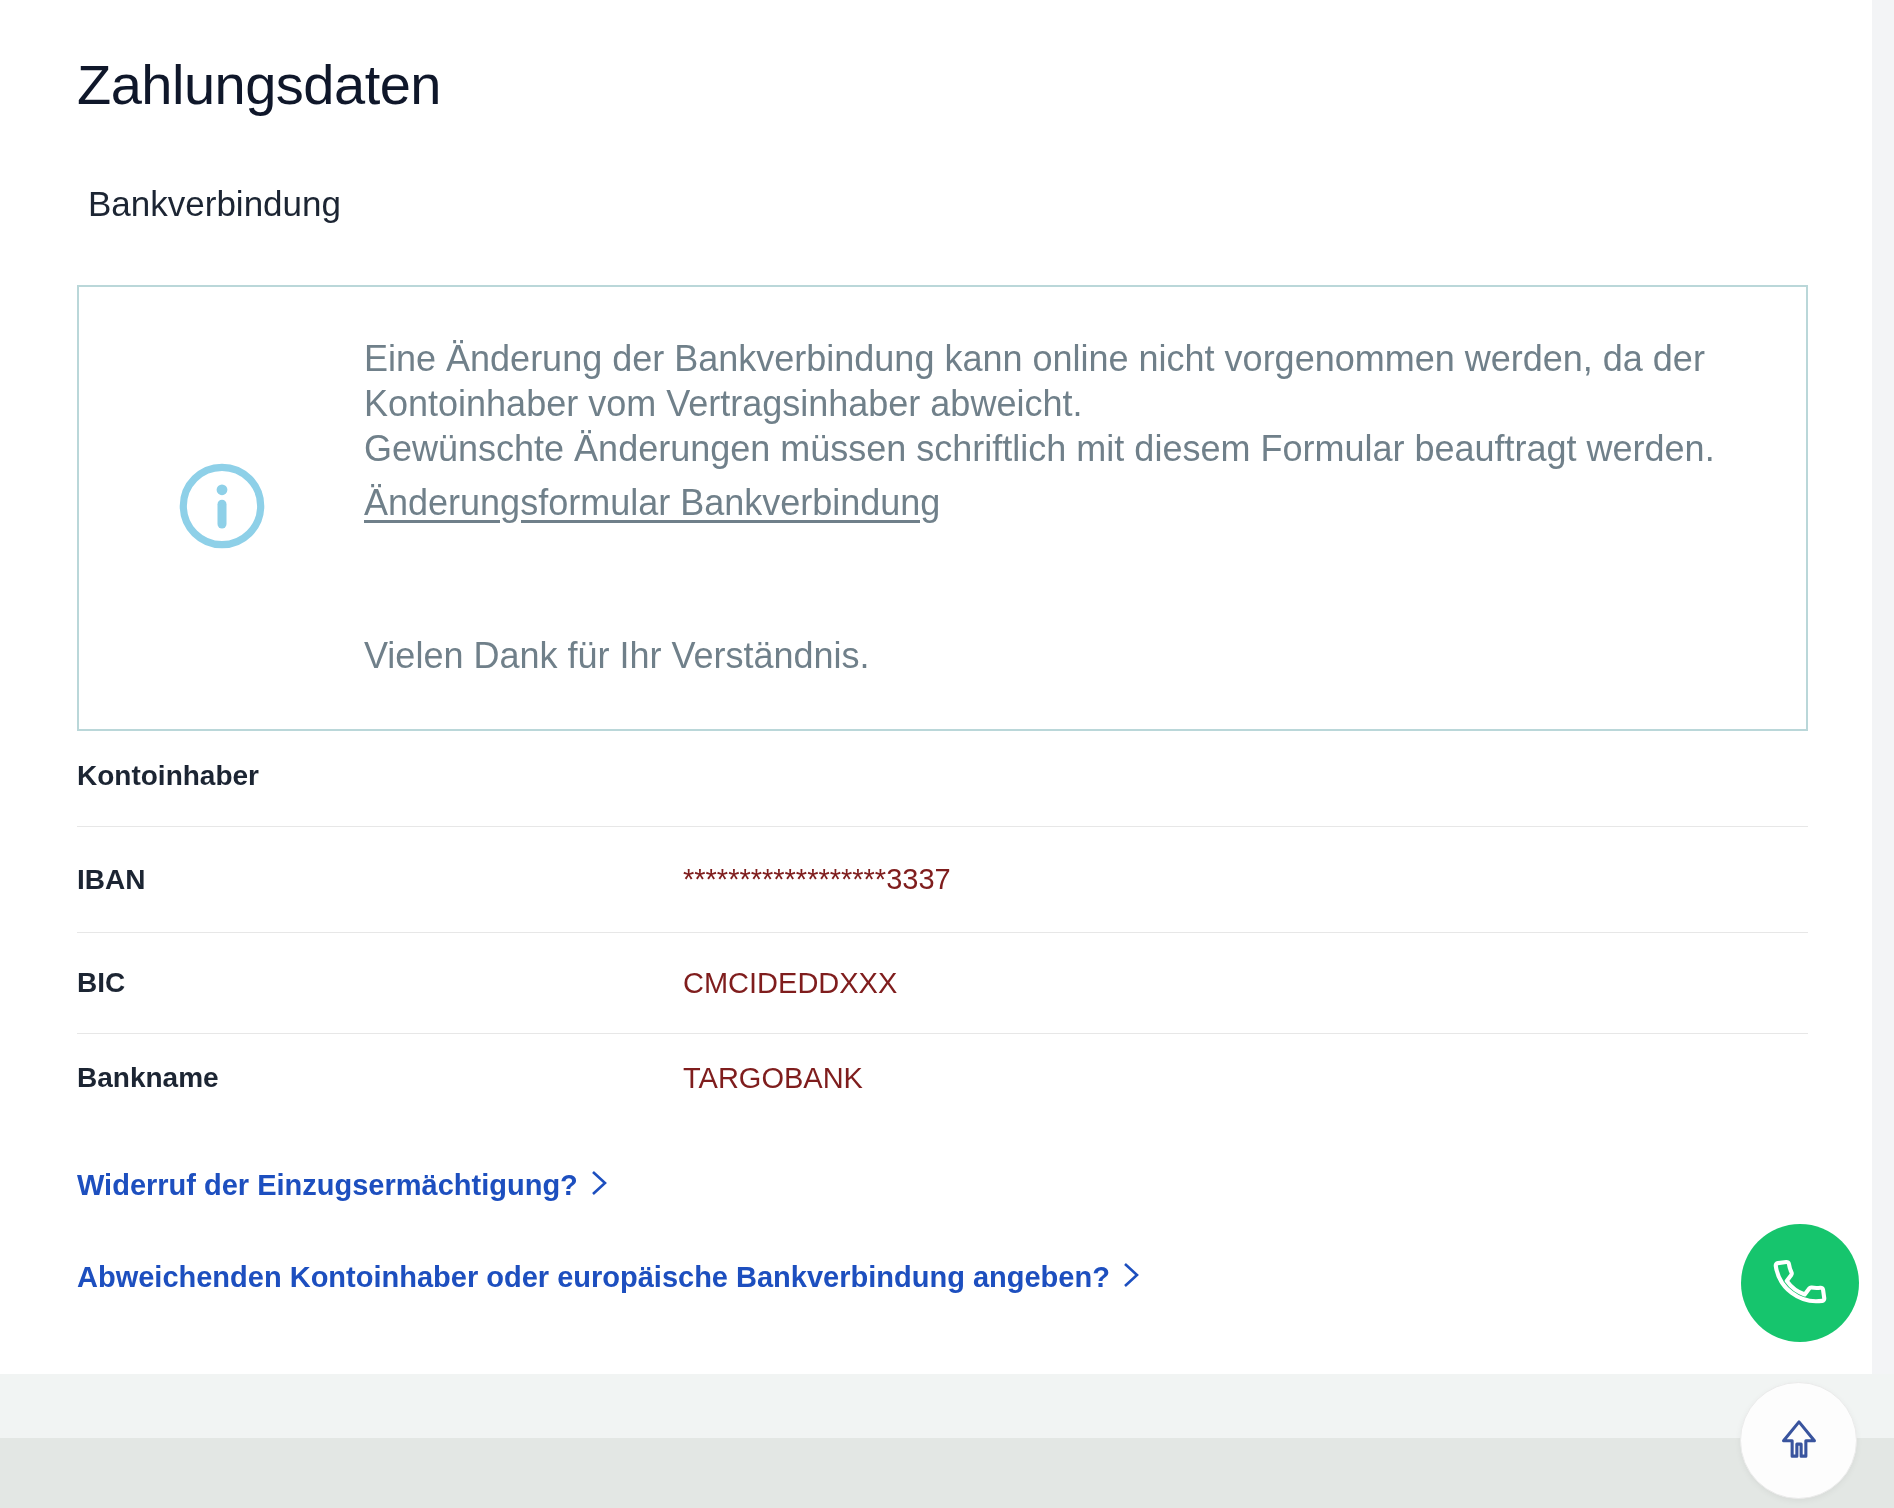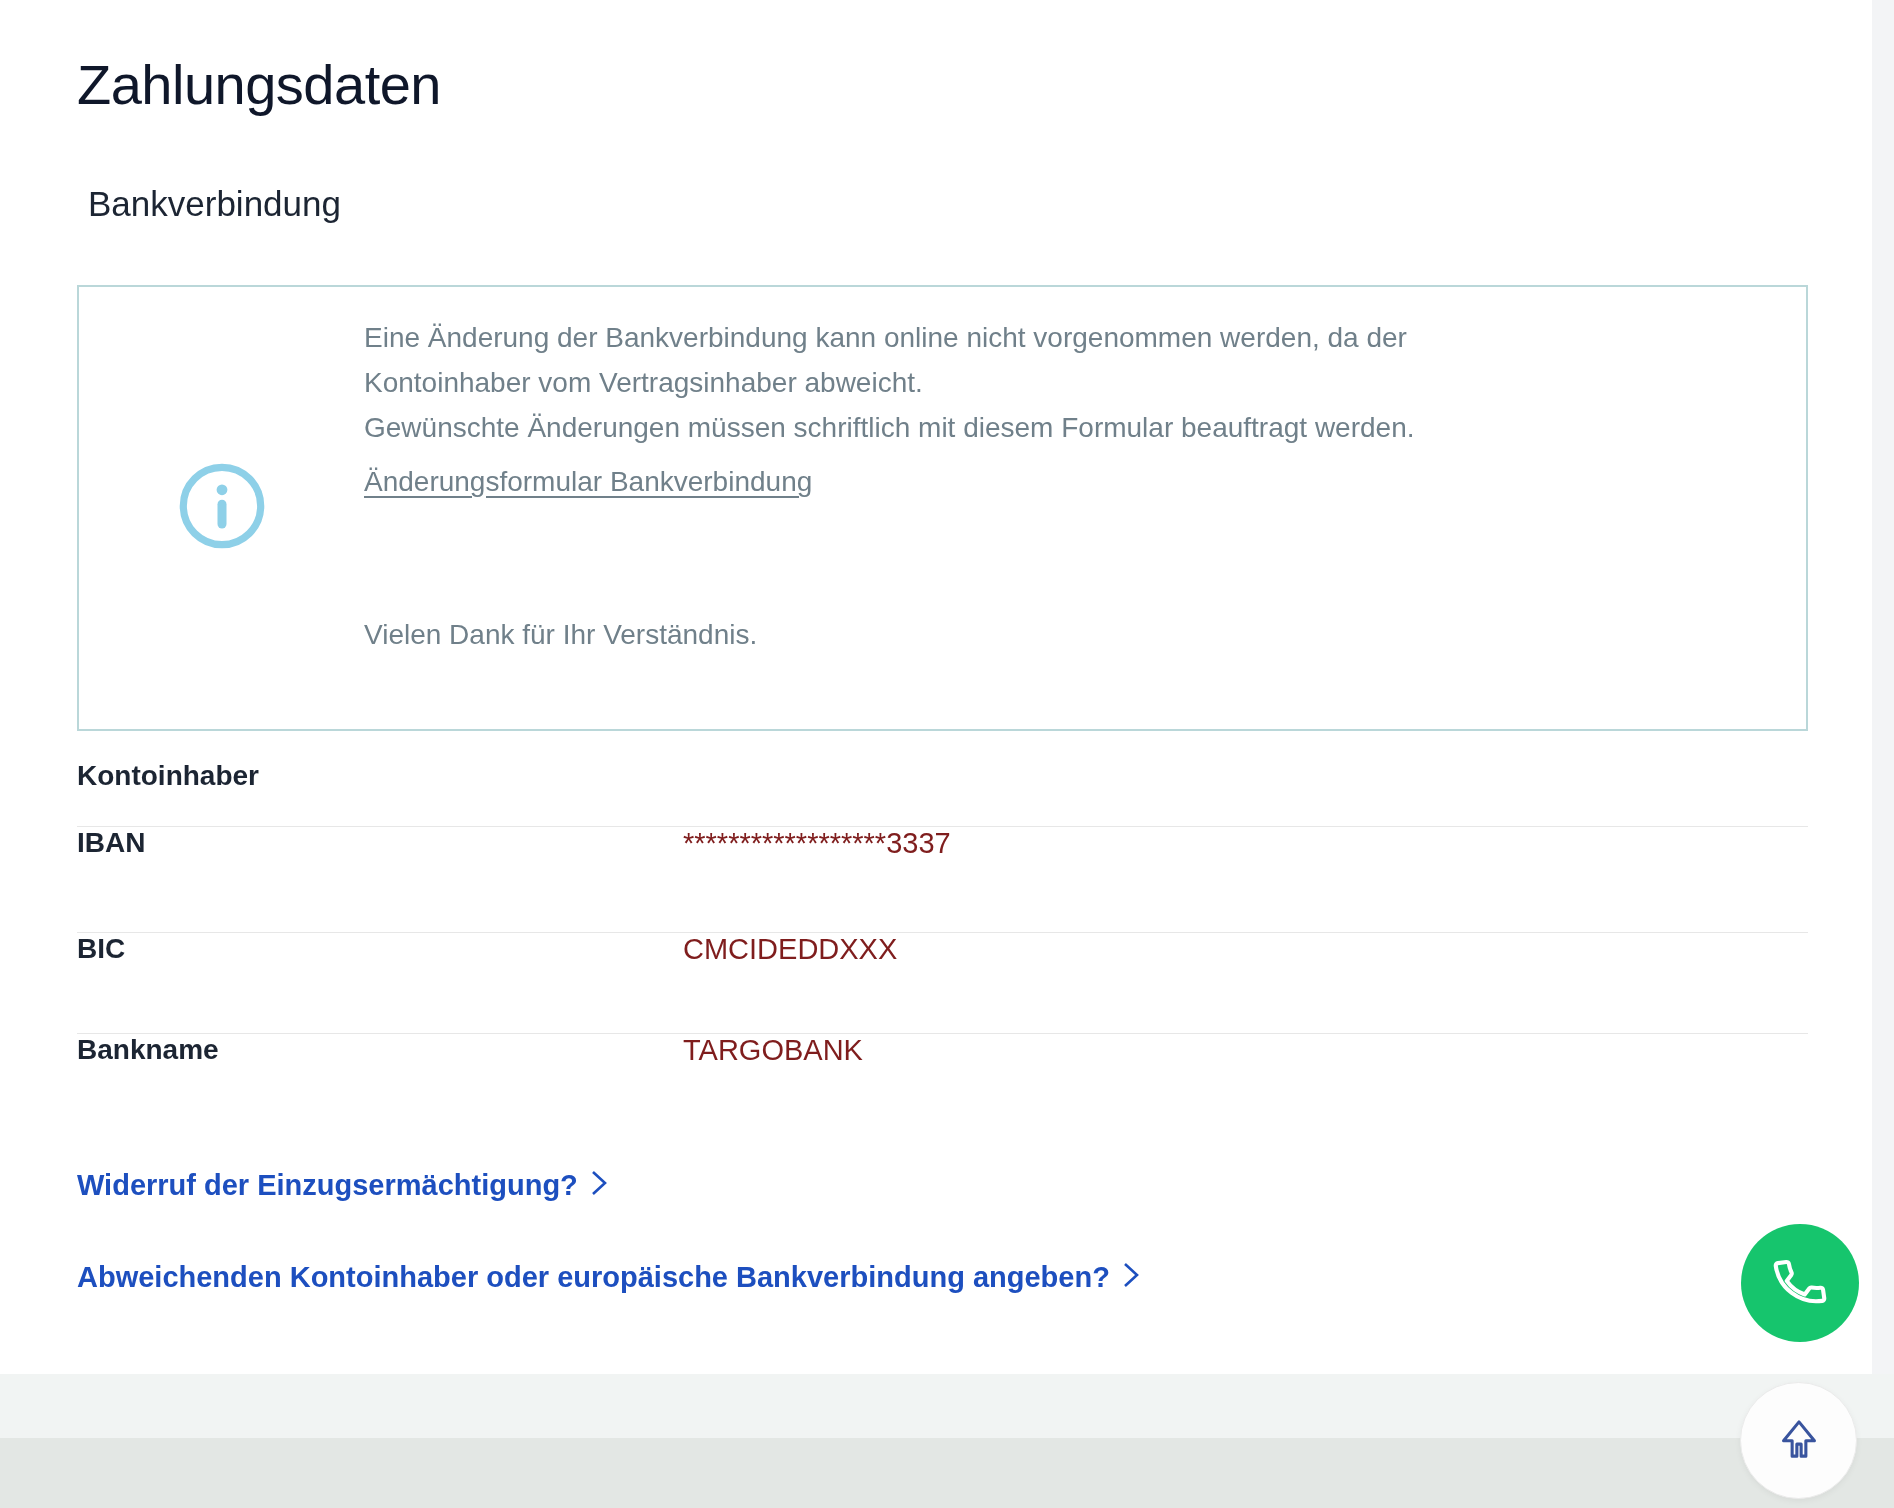--- a/index.html
+++ b/index.html
@@ -23,32 +23,32 @@
   }
   .info-box{
     position:absolute;left:77px;top:285px;width:1731px;height:446px;
     box-sizing:border-box;border:2px solid #bad7d9;background:#ffffff;
     display:flex;align-items:stretch;
   }
   .info-icon-col{
     width:285px;flex:0 0 285px;display:flex;align-items:center;justify-content:center;
   }
   .info-content{
-    padding-top:28px;font-size:28px;line-height:45px;color:#70808a;font-weight:400;
+    padding-top:49px;font-size:36px;line-height:45px;color:#70808a;font-weight:400;
   }
   .info-line{display:block;}
   .info-form-link{
     display:inline-block;margin-top:9px;color:#70808a;
     text-decoration:underline;text-underline-offset:5px;cursor:pointer;
   }
   .info-thanks{display:block;margin-top:108px;}
   .fields{
     position:absolute;left:77px;top:752px;width:1731px;
   }
-  .row{display:flex;align-items:flex-start;border-bottom:1px solid #e7e7e7;}
+  .row{display:flex;align-items:center;border-bottom:1px solid #e7e7e7;}
   .row.head{height:75px;align-items:flex-start;padding-top:8px;box-sizing:border-box;}
   .row.r2{height:105px;}
   .row.r3{height:100px;}
   .row.last{height:88px;border-bottom:none;}
   .f-label{width:606px;flex:0 0 606px;font-size:28px;font-weight:700;color:#1c2533;}
   .f-value{font-size:29px;font-weight:400;color:#7f1d1d;}
   .action-link{
     position:absolute;left:77px;display:flex;align-items:center;gap:12px;
     font-size:29px;font-weight:700;color:#1d4fbf;cursor:pointer;text-decoration:none;
   }

